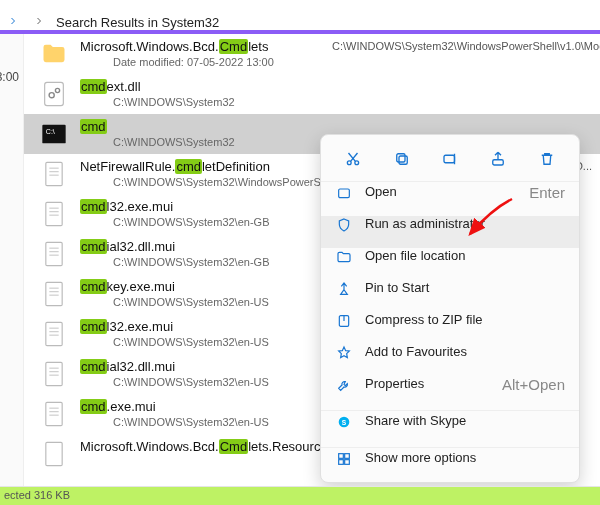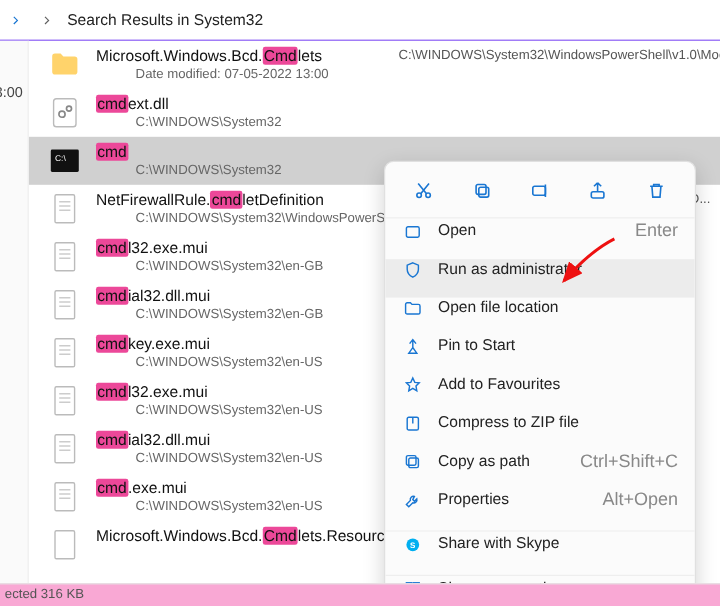--- a/index.html
+++ b/index.html
@@ -1,19 +1,19 @@
 <!DOCTYPE html>
 <html><head>
 <meta charset="utf-8">
 <style>
   * { box-sizing: border-box; margin: 0; padding: 0; font-family: "Segoe UI", Tahoma, Arial, sans-serif; }
   body { width: 600px; height: 505px; overflow: hidden; background: #fff; position: relative; }
-  .hl { background: #ec4899; border-radius: 2px; padding: 0 1px; }
-
-  .addr { height: 34px; border-bottom: 1px solid #8b5cf6; display: flex; align-items: center; gap: 8px; padding: 0 4px; }
+  .hl { background: #84cc16; border-radius: 2px; padding: 0 1px; }
+
+  .addr { height: 34px; border-bottom: 4px solid #8b5cf6; display: flex; align-items: flex-end; gap: 8px; padding: 0 4px; }
   .chev { width: 18px; height: 18px; display: flex; align-items: center; justify-content: center; color: #606060; }
   .chev svg { width: 12px; height: 12px; }
   .breadcrumb { font-size: 13px; color: #222; }
 
   .body { display: flex; height: 452px; }
   .navpane { width: 24px; border-right: 1px solid #eee; background: #fafafa; position: relative; }
   .navpane .nodetxt { position: absolute; top: 36px; right: 4px; font-size: 12px; color: #444; }
 
   .results { flex: 1; overflow: hidden; position: relative; }
   .row { display: flex; padding: 4px 8px 4px 14px; }
@@ -37,21 +37,21 @@
   .menu-item.hover { background: #ececec; }
   .menu-item .mlabel { flex: 1; }
   .menu-item .shortcut { font-size: 15px; color: #888; padding-left: 23px; }
   .menu-item .micon { width: 18px; height: 18px; color: #1976d2; display: flex; align-items: center; justify-content: center; }
   .menu-item .micon.sky { color: #00aff0; }
   .menu-item .micon svg { width: 16px; height: 16px; }
 
   
   .arrow { position: absolute; left: 462px; top: 194px; pointer-events: none; }
 
-  .status { position: absolute; left: 0; bottom: 0; height: 19px; border-top: 1px solid #e5e5e5; font-size: 11px; color: #555; padding: 2px 6px 0 4px; width: 100%; background: #f9a8d4; }
+  .status { position: absolute; left: 0; bottom: 0; height: 19px; border-top: 1px solid #e5e5e5; font-size: 11px; color: #555; padding: 2px 6px 0 4px; width: 100%; background: #bef264; }
 </style>
 </head>
 <body>
 
 <div class="addr">
   <span class="chev">
     <svg viewBox="0 0 24 24" fill="none" stroke="#1976d2" stroke-width="2">
         <polyline points="9 6 15 12 9 18"></polyline>
       </svg>
   </span>
@@ -295,43 +295,33 @@
     <span class="micon">
         <svg viewBox="0 0 24 24" fill="none" stroke="currentColor" stroke-width="1.8">
           <path d="M12 3v10M8 8l4-5 4 5M12 13l-5 7h10z"></path>
         </svg>
       </span>
     <span class="mlabel">Pin to Start</span>
   </div>
   <div class="menu-item">
     <span class="micon">
         <svg viewBox="0 0 24 24" fill="none" stroke="currentColor" stroke-width="1.8">
-          <path d="M12 3l2.5 5.5L20 9l-4 4 1 6-5-3-5 3 1-6-4-4 5.5-.5z"></path>
-        </svg>
-      </span>
-    <span class="mlabel">Add to Favourites</span>
-  </div>
-  <div class="menu-item">
-    <span class="micon">
-        <svg viewBox="0 0 24 24" fill="none" stroke="currentColor" stroke-width="1.8">
           <rect x="5" y="4" width="14" height="16" rx="2"></rect>
           <path d="M12 4v8"></path>
         </svg>
       </span>
     <span class="mlabel">Compress to ZIP file</span>
   </div>
   <div class="menu-item">
     <span class="micon">
         <svg viewBox="0 0 24 24" fill="none" stroke="currentColor" stroke-width="1.8">
-          <rect x="7" y="7" width="12" height="12" rx="2"></rect>
-          <rect x="4" y="4" width="12" height="12" rx="2"></rect>
-        </svg>
-      </span>
-    <span class="mlabel">Copy as path</span>
-    <span class="shortcut">Ctrl+Shift+C</span>
+          <path d="M12 3l2.5 5.5L20 9l-4 4 1 6-5-3-5 3 1-6-4-4 5.5-.5z"></path>
+        </svg>
+      </span>
+    <span class="mlabel">Add to Favourites</span>
   </div>
   <div class="menu-item">
     <span class="micon">
         <svg viewBox="0 0 24 24" fill="none" stroke="currentColor" stroke-width="1.8">
           <path d="M14 7a4 4 0 0 0-5 5l-5 5 3 3 5-5a4 4 0 0 0 5-5l-3 3-2-2z"></path>
         </svg>
       </span>
     <span class="mlabel">Properties</span>
     <span class="shortcut">Alt+Open</span>
   </div>

